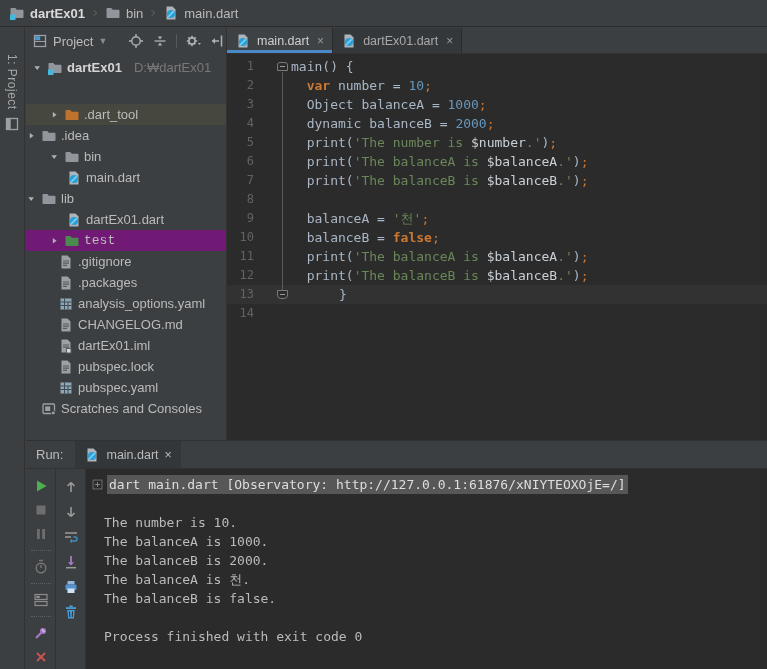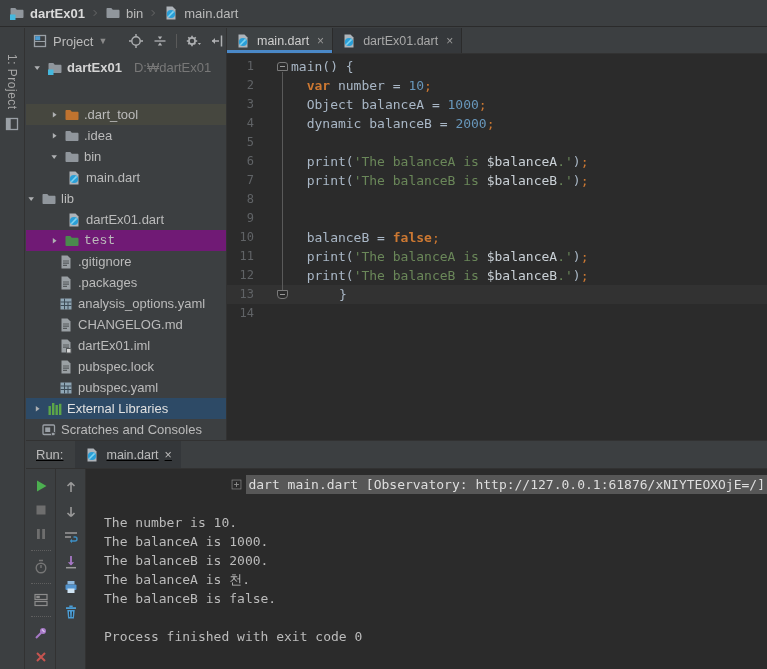--- a/index.html
+++ b/index.html
@@ -59,30 +59,30 @@
   .tk-semi { color:#cc7832; }
   .tk-plain { color:#a9b7c6; }
   .fold-rail { position:absolute; width:1px; background:#5a5a5a; left:55px; }
   .fold-marker { position:absolute; left:50px; width:11px; height:9px; border:1px solid #7a7a7a; background:#2b2b2b; z-index:2; }
   .fold-marker.start { border-radius:3px 3px 0 0; }
   .fold-marker.end { border-radius:0 0 4px 4px; }
   .fold-marker::after { content:""; position:absolute; left:2px; right:2px; top:3px; height:1px; background:#9a9a9a; }
 
   
   #run { position:absolute; left:26px; top:440px; width:741px; height:229px; background:#3c3f41; border-top:1px solid #323232; }
-  #run-header { height:27px; display:flex; align-items:center;text-decoration:underline; }
+  #run-header { height:27px; display:flex; align-items:center; }
   #run-label { font-size:13px; color:#bbbbbb; margin:0 12px 0 10px; }
   #run-tab { display:flex; align-items:center; gap:6px; background:#34373a; height:100%; padding:0 9px; font-size:12.5px; color:#bbbbbb; }
   #run-body { display:flex; height:201px; border-top:1px solid #323232; }
   .rcol { width:30px; flex:none; border-right:1px solid #323232; display:flex; flex-direction:column; align-items:center; padding-top:5px; }
   .rcell { height:25px; display:flex; align-items:center; justify-content:center; width:100%; }
   .rsep { width:20px; border-top:1px dotted #5f5f5f; margin:4px 0; }
   #console { flex:1; background:#2b2b2b; padding:6px 0 0 6px; font-size:13px; line-height:19px; color:#bbbbbb; overflow:hidden; }
   .conline { height:19px; white-space:pre; padding-left:12px; }
-  .conline.cmd { display:flex; align-items:center; gap:4px; padding-left:0;justify-content:flex-end; }
+  .conline.cmd { display:flex; align-items:center; gap:4px; padding-left:0; }
   .cmd-text { background:#575757; color:#dedede; padding:0 2px; }
 </style>
 </head>
 <body>
 
 <div id="navbar">
     <span class="crumb first">
       <span class="ic">
         <svg width="16" height="16" viewBox="0 0 16 16" fill="none">
           <path fill="#90969c" d="M1.5 4c0-.6.5-1 1-1h3.8l1.5 1.8h5.7c.6 0 1 .5 1 1v6.2c0 .6-.4 1-1 1h-11c-.5 0-1-.4-1-1V4z"></path>
@@ -198,21 +198,21 @@
             <path fill="#afb1b3" d="M5.5 3.5v8l5.5-4z"></path>
           </svg>
         </span>
         <span class="ic">
           <svg width="16" height="16" viewBox="0 0 16 16" fill="none">
             <path fill="#c0732f" d="M1.5 4c0-.6.5-1 1-1h3.8l1.5 1.8h5.7c.6 0 1 .5 1 1v6.2c0 .6-.4 1-1 1h-11c-.5 0-1-.4-1-1V4z"></path>
           </svg>
         </span>
         <span class="tlabel">.dart_tool</span>
       </div>
-      <div class="trow" style="padding-left:23px">
+      <div class="trow" style="">
         <span class="arrow">
           <svg width="11" height="16" viewBox="0 0 16 16" fill="none">
             <path fill="#afb1b3" d="M5.5 3.5v8l5.5-4z"></path>
           </svg>
         </span>
         <span class="ic">
           <svg width="16" height="16" viewBox="0 0 16 16" fill="none">
             <path fill="#90969c" d="M1.5 4c0-.6.5-1 1-1h3.8l1.5 1.8h5.7c.6 0 1 .5 1 1v6.2c0 .6-.4 1-1 1h-11c-.5 0-1-.4-1-1V4z"></path>
           </svg>
         </span>
@@ -334,36 +334,20 @@
       </div>
       <div class="trow" style="padding-left:32px">
         <span class="ic">
           <svg width="16" height="16" viewBox="0 0 16 16" fill="none">
             <rect x="2.5" y="2.5" width="11" height="11" fill="#8fa6b5"></rect>
             <path stroke="#3c4b56" d="M2.5 6h11M2.5 9.5h11M6.5 2.5v11M10 6v7.5"></path>
           </svg>
         </span>
         <span class="tlabel">pubspec.yaml</span>
       </div>
-      <div class="trow hl-selected" style="padding-left:6px">
-        <span class="arrow">
-          <svg width="11" height="16" viewBox="0 0 16 16" fill="none">
-            <path fill="#afb1b3" d="M5.5 3.5v8l5.5-4z"></path>
-          </svg>
-        </span>
-        <span class="ic">
-          <svg width="16" height="16" viewBox="0 0 16 16" fill="none">
-            <rect x="1.5" y="5" width="2.4" height="9" fill="#5da648"></rect>
-            <rect x="5" y="2" width="2.4" height="12" fill="#5da648"></rect>
-            <rect x="8.5" y="4" width="2.4" height="10" fill="#5da648"></rect>
-            <rect x="12" y="2.8" width="2.4" height="11.2" fill="#5da648"></rect>
-          </svg>
-        </span>
-        <span class="tlabel">External Libraries</span>
-      </div>
       <div class="trow" style="padding-left:15px">
         <span class="ic">
           <svg width="16" height="16" viewBox="0 0 16 16" fill="none">
             <rect x="2" y="3" width="11.5" height="9.5" rx="1" stroke="#9aa0a6" stroke-width="1.3"></rect>
             <rect x="4.2" y="5.4" width="5" height="4.6" fill="#9aa0a6"></rect>
             <rect x="10" y="10" width="4" height="3.5" fill="#3c3f41"></rect>
             <rect x="10.8" y="10.8" width="2.8" height="2.3" fill="#9aa0a6"></rect>
           </svg>
         </span>
         <span class="tlabel">Scratches and Consoles</span>
@@ -413,39 +397,41 @@
         <span class="ctext"><span class="tk-plain">  Object balanceA = </span><span class="tk-num">1000</span><span class="tk-semi">;</span></span>
       </div>
       <div class="cline">
         <span class="lnum">4</span>
         <span class="foldcol"></span>
         <span class="ctext"><span class="tk-plain">  dynamic balanceB = </span><span class="tk-num">2000</span><span class="tk-semi">;</span></span>
       </div>
       <div class="cline">
         <span class="lnum">5</span>
         <span class="foldcol"></span>
+        <span class="ctext"><span class="tk-plain">  print(</span><span class="tk-str">'The number is </span><span class="tk-interp">$number</span><span class="tk-str">.'</span><span class="tk-plain">)</span><span class="tk-semi">;</span></span>
       </div>
       <div class="cline">
         <span class="lnum">6</span>
         <span class="foldcol"></span>
         <span class="ctext"><span class="tk-plain">  print(</span><span class="tk-str">'The balanceA is </span><span class="tk-interp">$balanceA</span><span class="tk-str">.'</span><span class="tk-plain">)</span><span class="tk-semi">;</span></span>
       </div>
       <div class="cline">
         <span class="lnum">7</span>
         <span class="foldcol"></span>
         <span class="ctext"><span class="tk-plain">  print(</span><span class="tk-str">'The balanceB is </span><span class="tk-interp">$balanceB</span><span class="tk-str">.'</span><span class="tk-plain">)</span><span class="tk-semi">;</span></span>
       </div>
       <div class="cline">
         <span class="lnum">8</span>
         <span class="foldcol"></span>
         <span class="ctext"></span>
       </div>
       <div class="cline">
         <span class="lnum">9</span>
         <span class="foldcol"></span>
+        <span class="ctext"><span class="tk-plain">  balanceA = </span><span class="tk-str">'천'</span><span class="tk-semi">;</span></span>
       </div>
       <div class="cline">
         <span class="lnum">10</span>
         <span class="foldcol"></span>
         <span class="ctext"><span class="tk-plain">  balanceB = </span><span class="tk-kw">false</span><span class="tk-semi">;</span></span>
       </div>
       <div class="cline">
         <span class="lnum">11</span>
         <span class="foldcol"></span>
         <span class="ctext"><span class="tk-plain">  print(</span><span class="tk-str">'The balanceA is </span><span class="tk-interp">$balanceA</span><span class="tk-str">.'</span><span class="tk-plain">)</span><span class="tk-semi">;</span></span>

